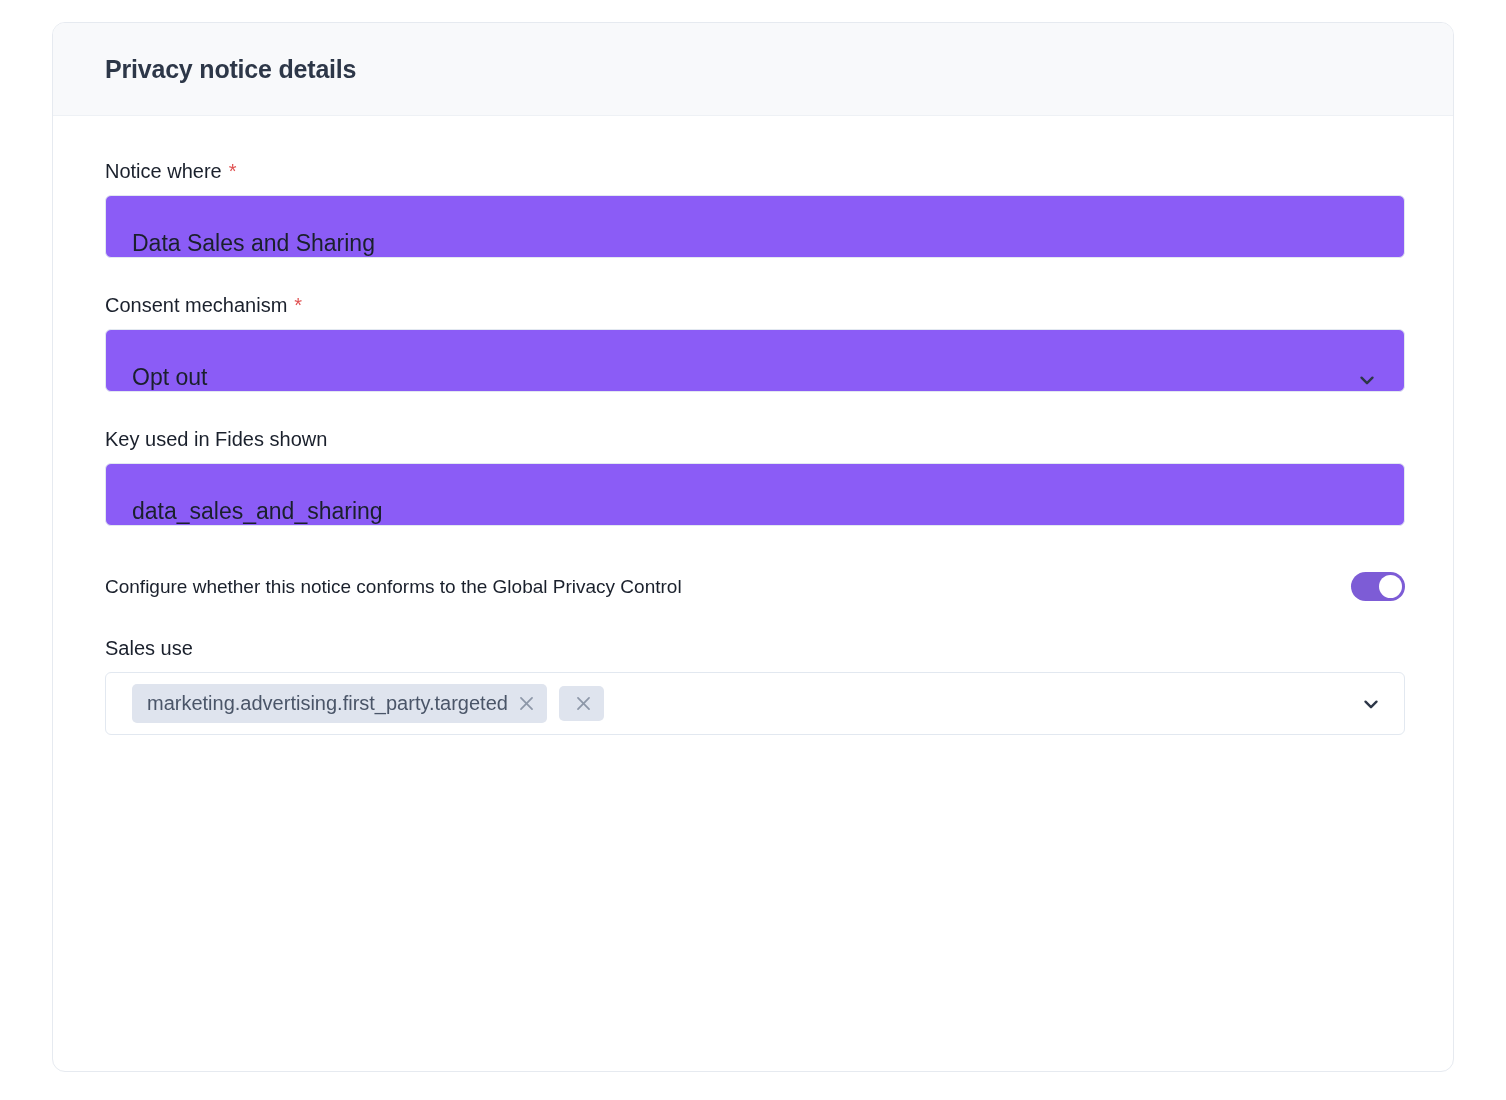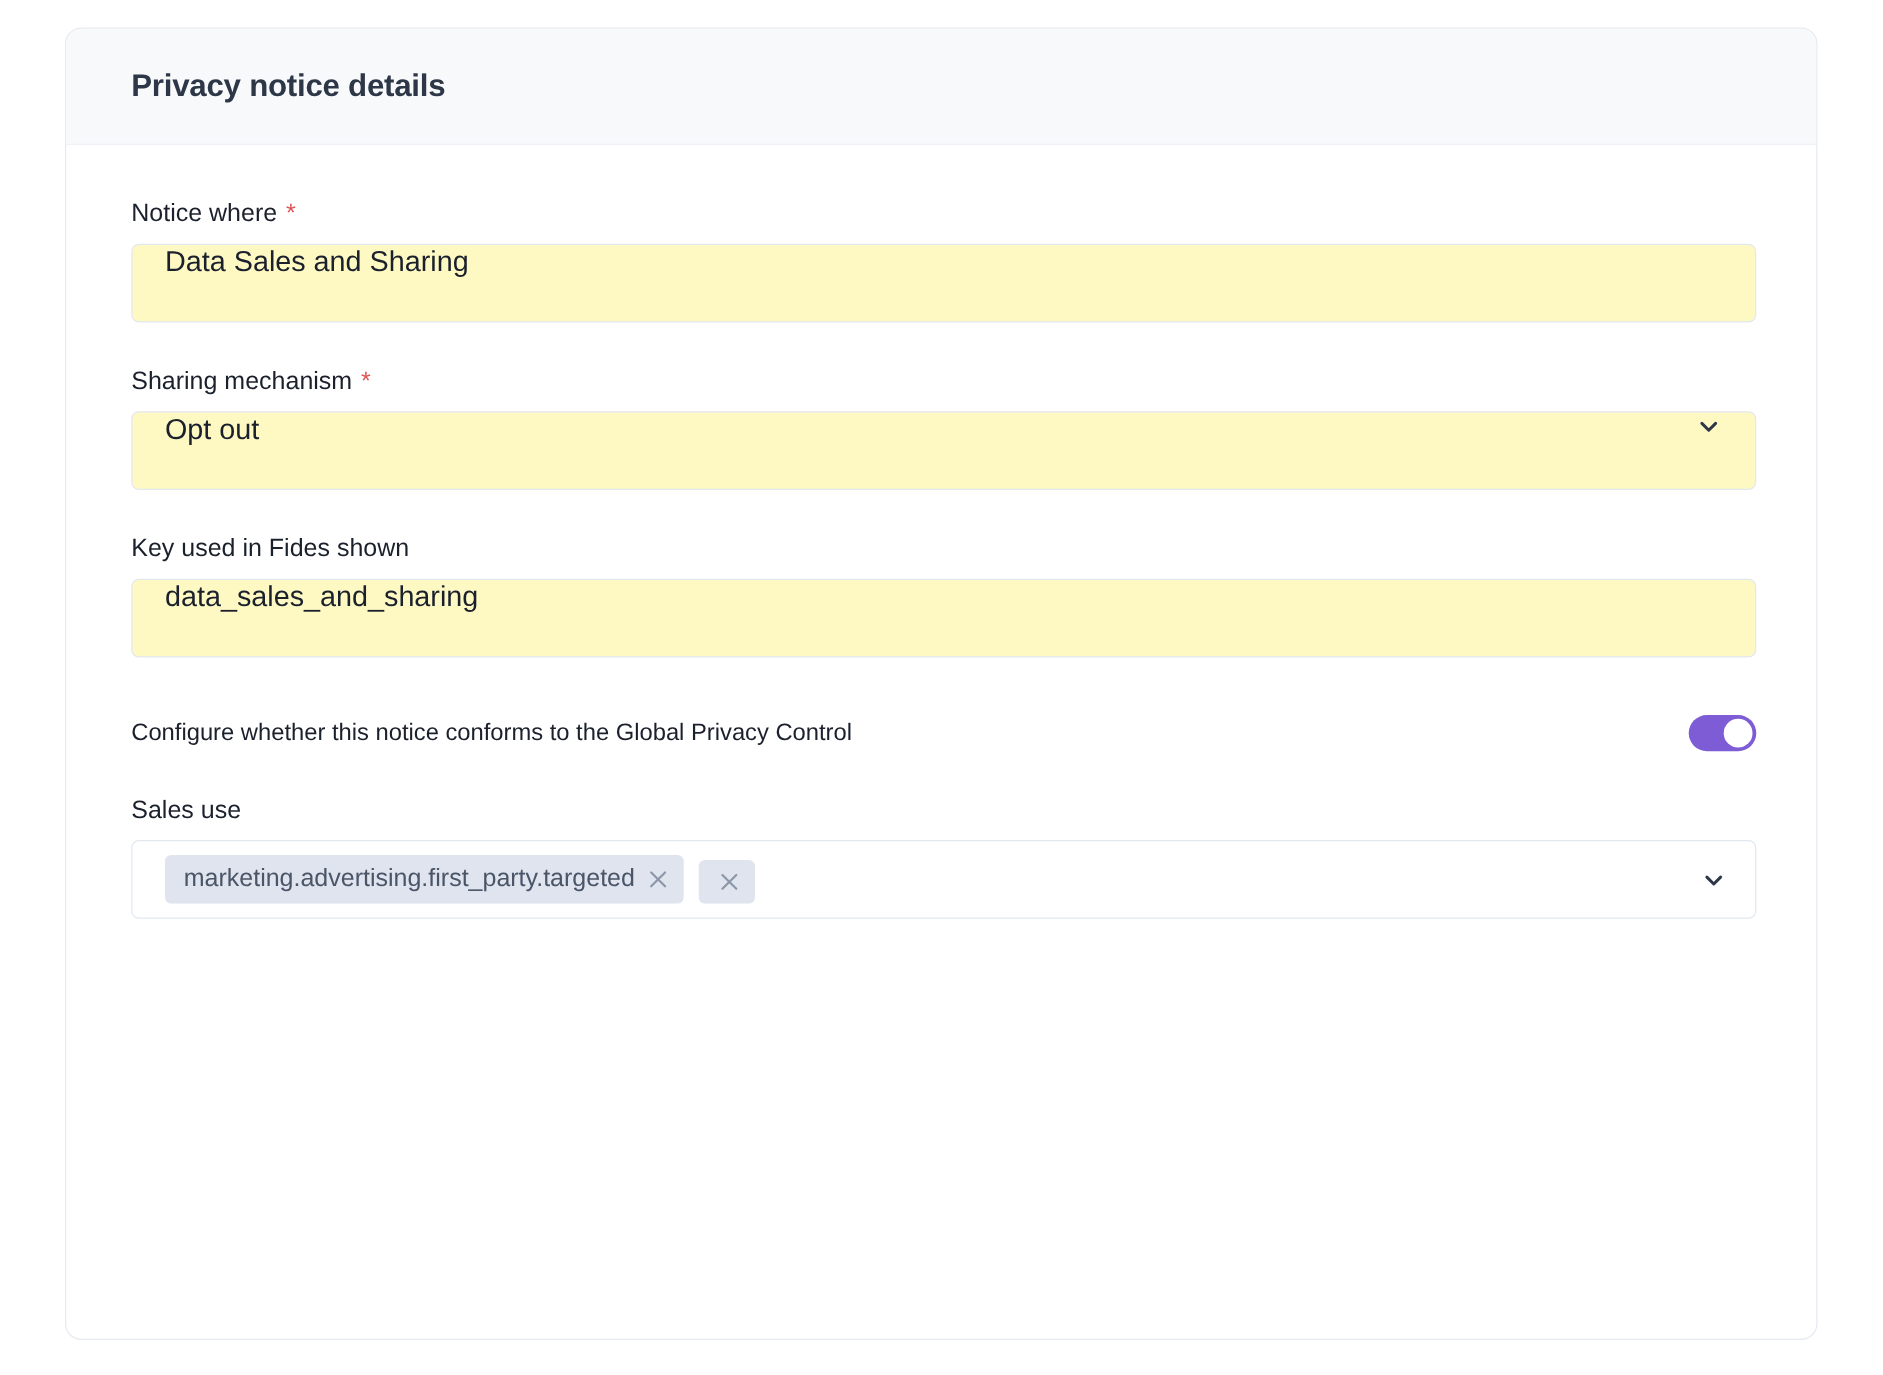--- a/index.html
+++ b/index.html
@@ -91,23 +91,23 @@
     flex: none;
   }
 
   
   .input-box {
     box-sizing: border-box;
     width: 1300px;
     height: 63px;
     border: 1px solid #e2e8f0;
     border-radius: 6px;
-    background: #fef9c3;
-    display: flex;
-    align-items: flex-start;
+    background: #8b5cf6;
+    display: flex;
+    align-items: flex-end;
     padding: 0 26px;
     font-size: 23px;
     color: #1a202c;
   }
 
   .select-box {
     justify-content: space-between;
     padding-right: 26px;
   }
 
@@ -190,21 +190,21 @@
     border-radius: 6px;
     background: #ffffff;
     display: flex;
     align-items: center;
     padding: 0 22px 0 26px;
     gap: 12px;
   }
 
   .ms-tags {
     display: flex;
-    align-items: flex-end;
+    align-items: center;
     gap: 12px;
     flex: 1 1 auto;
     overflow: hidden;
   }
 
   .ms-tag {
     background: #dfe4ee;
     color: #4a5568;
     font-size: 20px;
     border-radius: 5px;
@@ -241,21 +241,21 @@
           <span>Notice where</span>
           <span class="req-star">*</span>
         </div>
         <div class="input-box">
           <span>Data Sales and Sharing</span>
         </div>
       </div>
 
       <div class="field">
         <div class="field-label">
-          <span>Sharing mechanism</span>
+          <span>Consent mechanism</span>
           <span class="req-star">*</span>
         </div>
         <div class="input-box select-box">
           <span class="select-value">Opt out</span>
           <svg class="chevron" viewBox="0 0 24 24" fill="none" stroke="#2d3748" stroke-width="2.6" stroke-linecap="round" stroke-linejoin="round">
             <polyline points="6 9.5 12 15.5 18 9.5"></polyline>
           </svg>
         </div>
       </div>
 

